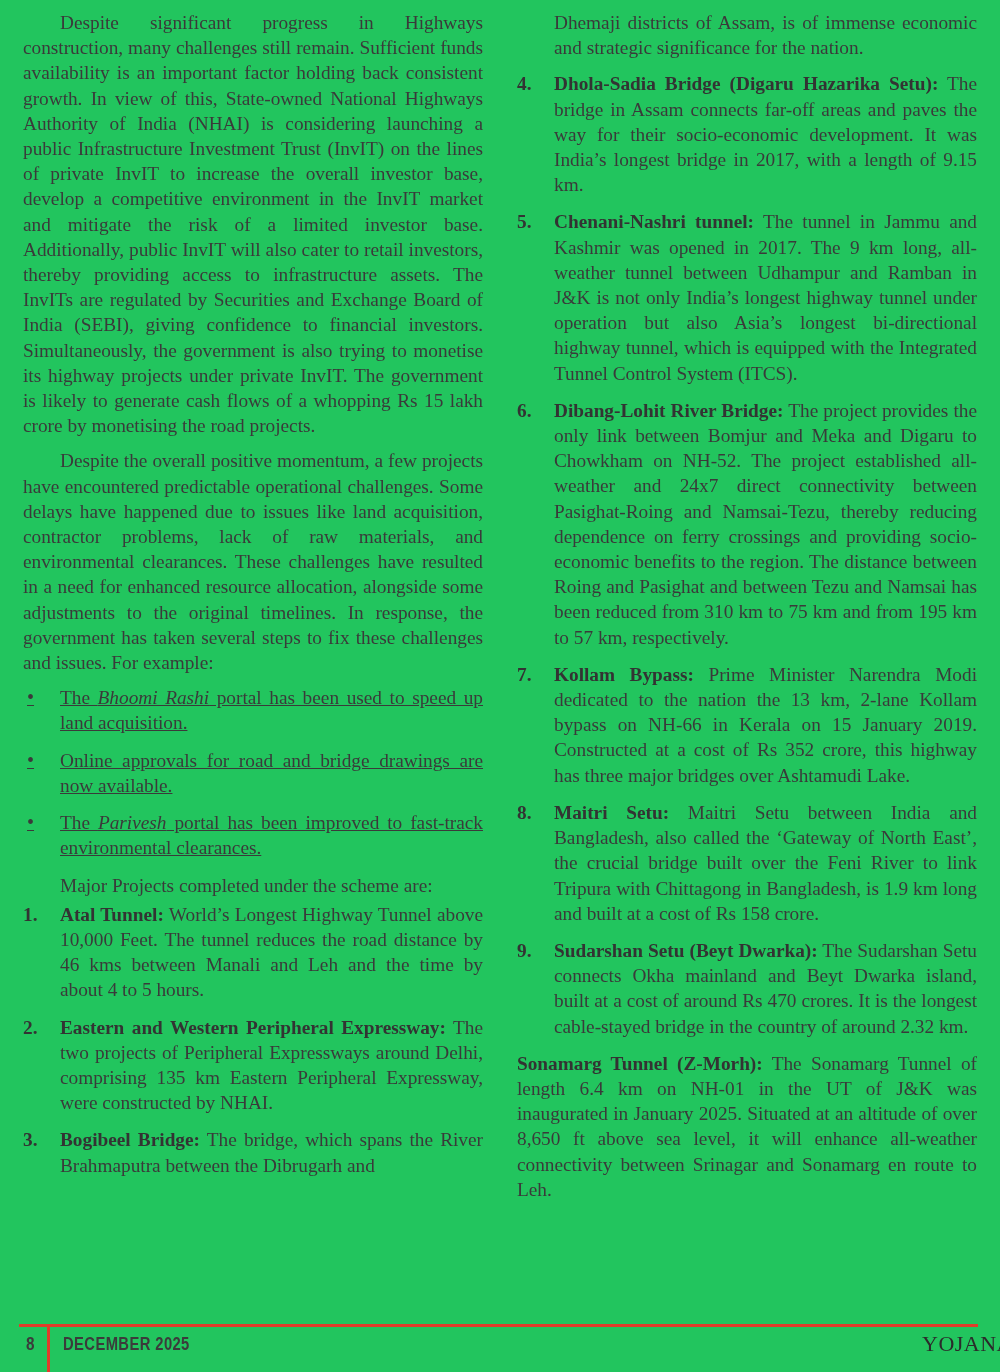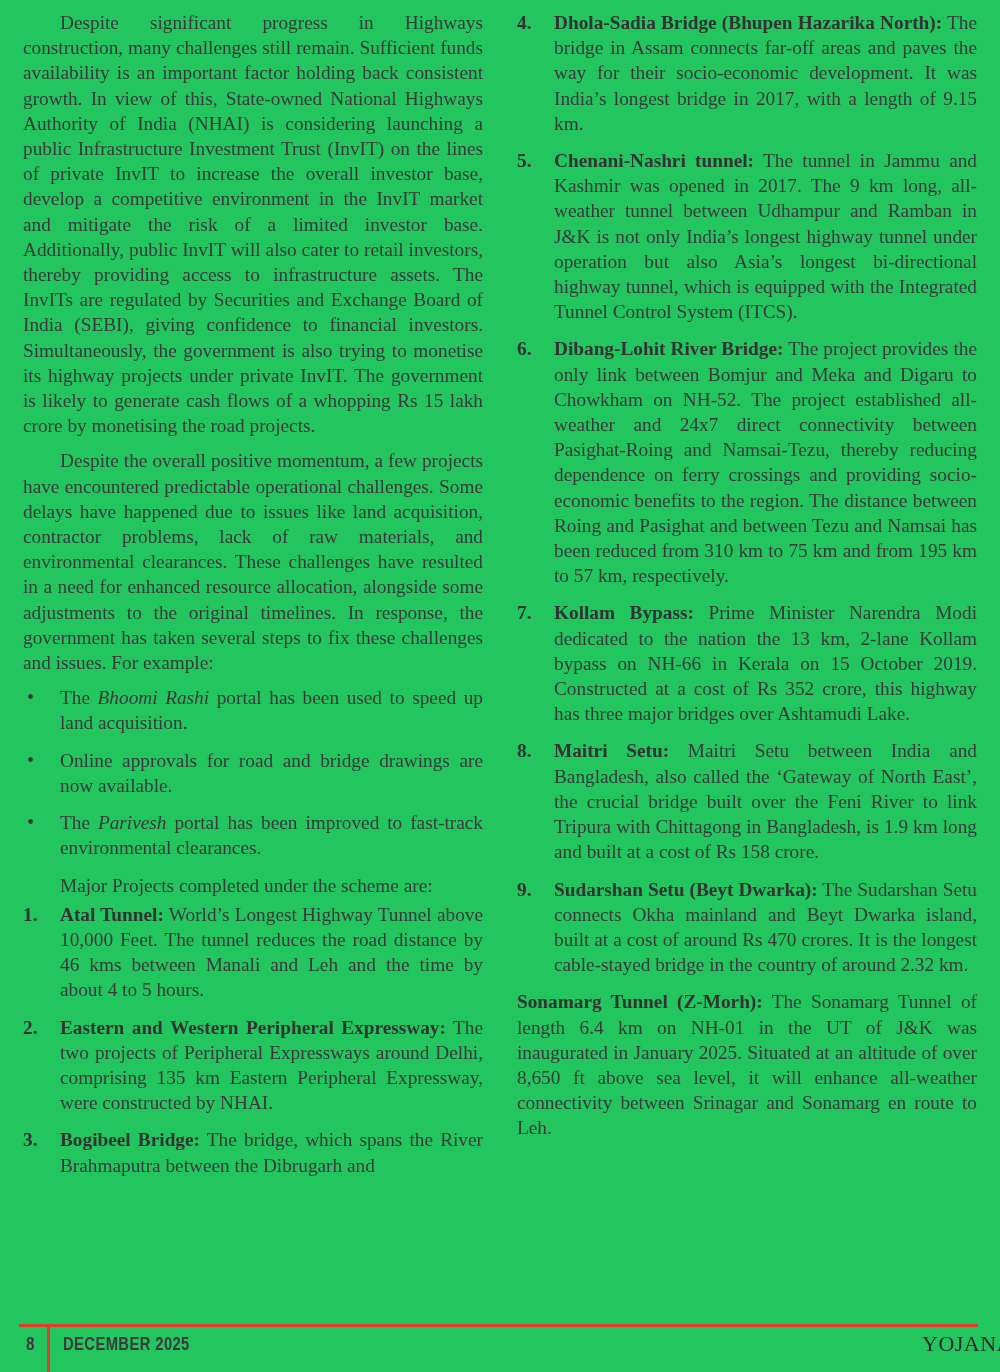--- a/index.html
+++ b/index.html
@@ -21,21 +21,21 @@
   .col {
     width:460px; flex:none;
     font-size:19.3px; line-height:25.2px;
     text-align:justify;
   }
   .para { margin:0 0 10px 0; }
   .para.indent { text-indent:37px; }
   .continuation { padding-left:37px; margin:0 0 11px 0; }
 
   ul.bullets { list-style:none; margin:2px 0 10px 0; padding:0; }
-  ul.bullets > li { display:flex; margin:0 0 12px 0; }
+  ul.bullets > li { display:flex; margin:0 0 12px 0;text-decoration:underline; }
   .bullet-marker { width:37px; flex:none; text-indent:4px; }
   .bullet-marker::before { content:"\2022"; font-size:20px; }
   .bullet-text { flex:1; text-align:justify; }
 
   .intro { margin:2px 0 4px 0; }
 
   ol.numlist { list-style:none; margin:0; padding:0; }
   ol.numlist > li { display:flex; margin:0 0 12px 0; }
   .item-num { width:37px; flex:none; font-weight:bold; color:#333; }
   .item-body { flex:1; text-align:justify; }
@@ -106,37 +106,38 @@
           <span class="item-body"><b class="item-title">Eastern and Western Peripheral Expressway:</b><span> The two projects of Peripheral Expressways around Delhi, comprising 135 km Eastern Peripheral Expressway, were constructed by NHAI.</span></span>
         </li>
         <li>
           <span class="item-num">3.</span>
           <span class="item-body"><b class="item-title">Bogibeel Bridge:</b><span> The bridge, which spans the River Brahmaputra between the Dibrugarh and</span></span>
         </li>
       </ol>
     </div>
 
     <div class="col">
+      <p class="para continuation">Dhemaji districts of Assam, is of immense economic and strategic significance for the nation.</p>
 
       <ol class="numlist">
         <li>
           <span class="item-num">4.</span>
-          <span class="item-body"><b class="item-title">Dhola-Sadia Bridge (Bhupen Hazarika North):</b><span> The bridge in Assam connects far-off areas and paves the way for their socio-economic development. It was India’s longest bridge in 2017, with a length of 9.15 km.</span></span>
+          <span class="item-body"><b class="item-title">Dhola-Sadia Bridge (Digaru Hazarika Setu):</b><span> The bridge in Assam connects far-off areas and paves the way for their socio-economic development. It was India’s longest bridge in 2017, with a length of 9.15 km.</span></span>
         </li>
         <li>
           <span class="item-num">5.</span>
           <span class="item-body"><b class="item-title">Chenani-Nashri tunnel:</b><span> The tunnel in Jammu and Kashmir was opened in 2017. The 9 km long, all-weather tunnel between Udhampur and Ramban in J&amp;K is not only India’s longest highway tunnel under operation but also Asia’s longest bi-directional highway tunnel, which is equipped with the Integrated Tunnel Control System (ITCS).</span></span>
         </li>
         <li>
           <span class="item-num">6.</span>
           <span class="item-body"><b class="item-title">Dibang-Lohit River Bridge:</b><span> The project provides the only link between Bomjur and Meka and Digaru to Chowkham on NH-52. The project established all-weather and 24x7 direct connectivity between Pasighat-Roing and Namsai-Tezu, thereby reducing dependence on ferry crossings and providing socio-economic benefits to the region. The distance between Roing and Pasighat and between Tezu and Namsai has been reduced from 310 km to 75 km and from 195 km to 57 km, respectively.</span></span>
         </li>
         <li>
           <span class="item-num">7.</span>
-          <span class="item-body"><b class="item-title">Kollam Bypass:</b><span> Prime Minister Narendra Modi dedicated to the nation the 13 km, 2-lane Kollam bypass on NH-66 in Kerala on 15 October 2019. Constructed at a cost of Rs 352 crore, this highway has three major bridges over Ashtamudi Lake.</span></span>
+          <span class="item-body"><b class="item-title">Kollam Bypass:</b><span> Prime Minister Narendra Modi dedicated to the nation the 13 km, 2-lane Kollam bypass on NH-66 in Kerala on 15 January 2019. Constructed at a cost of Rs 352 crore, this highway has three major bridges over Ashtamudi Lake.</span></span>
         </li>
         <li>
           <span class="item-num">8.</span>
           <span class="item-body"><b class="item-title">Maitri Setu:</b><span> Maitri Setu between India and Bangladesh, also called the ‘Gateway of North East’, the crucial bridge built over the Feni River to link Tripura with Chittagong in Bangladesh, is 1.9 km long and built at a cost of Rs 158 crore.</span></span>
         </li>
         <li>
           <span class="item-num">9.</span>
           <span class="item-body"><b class="item-title">Sudarshan Setu (Beyt Dwarka):</b><span> The Sudarshan Setu connects Okha mainland and Beyt Dwarka island, built at a cost of around Rs 470 crores. It is the longest cable-stayed bridge in the country of around 2.32 km.</span></span>
         </li>
         <li>

